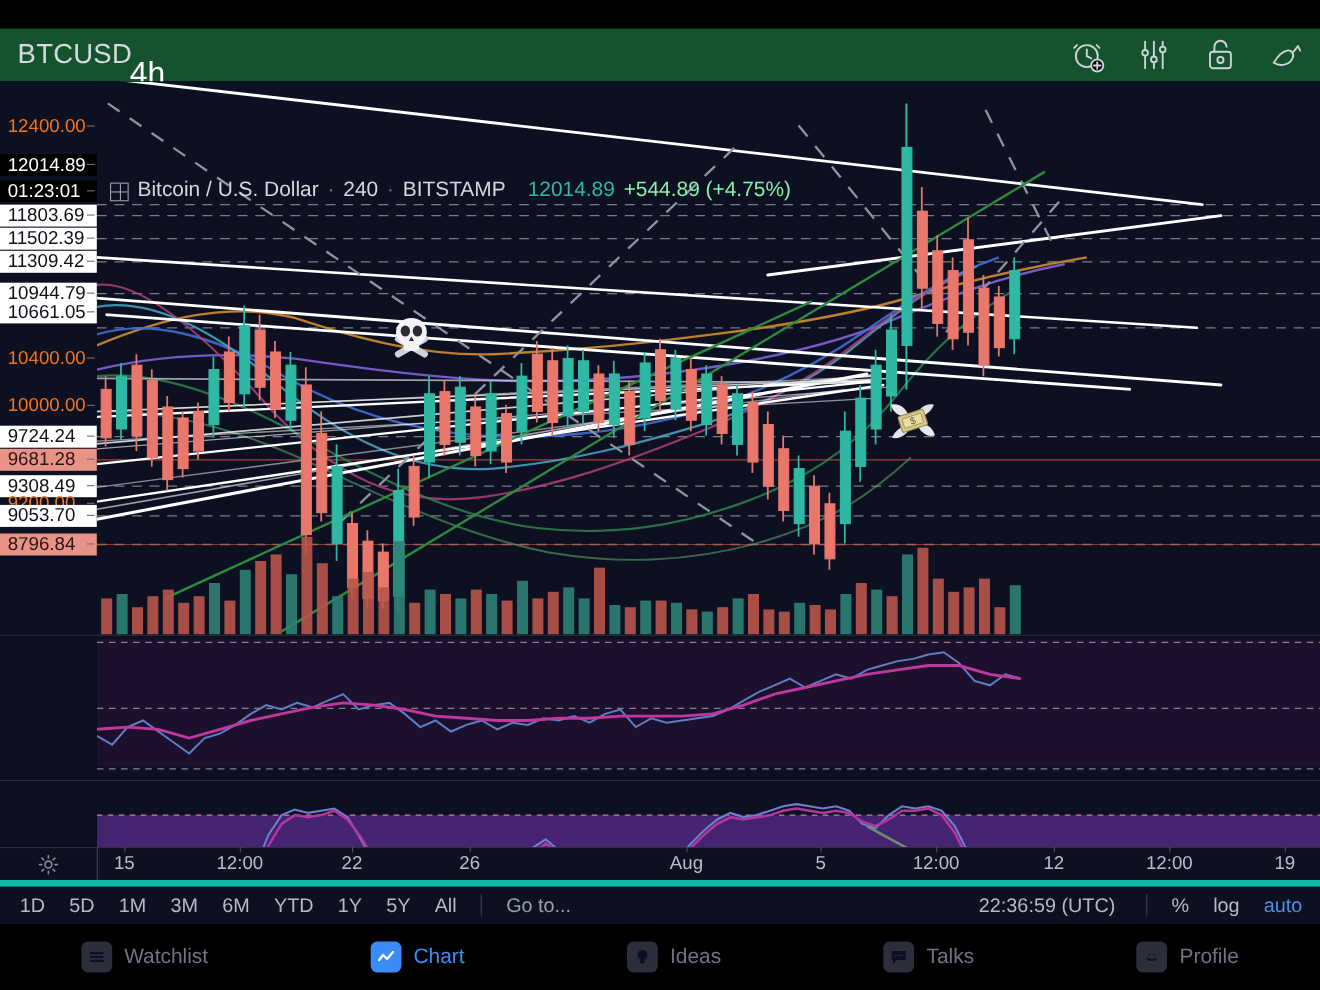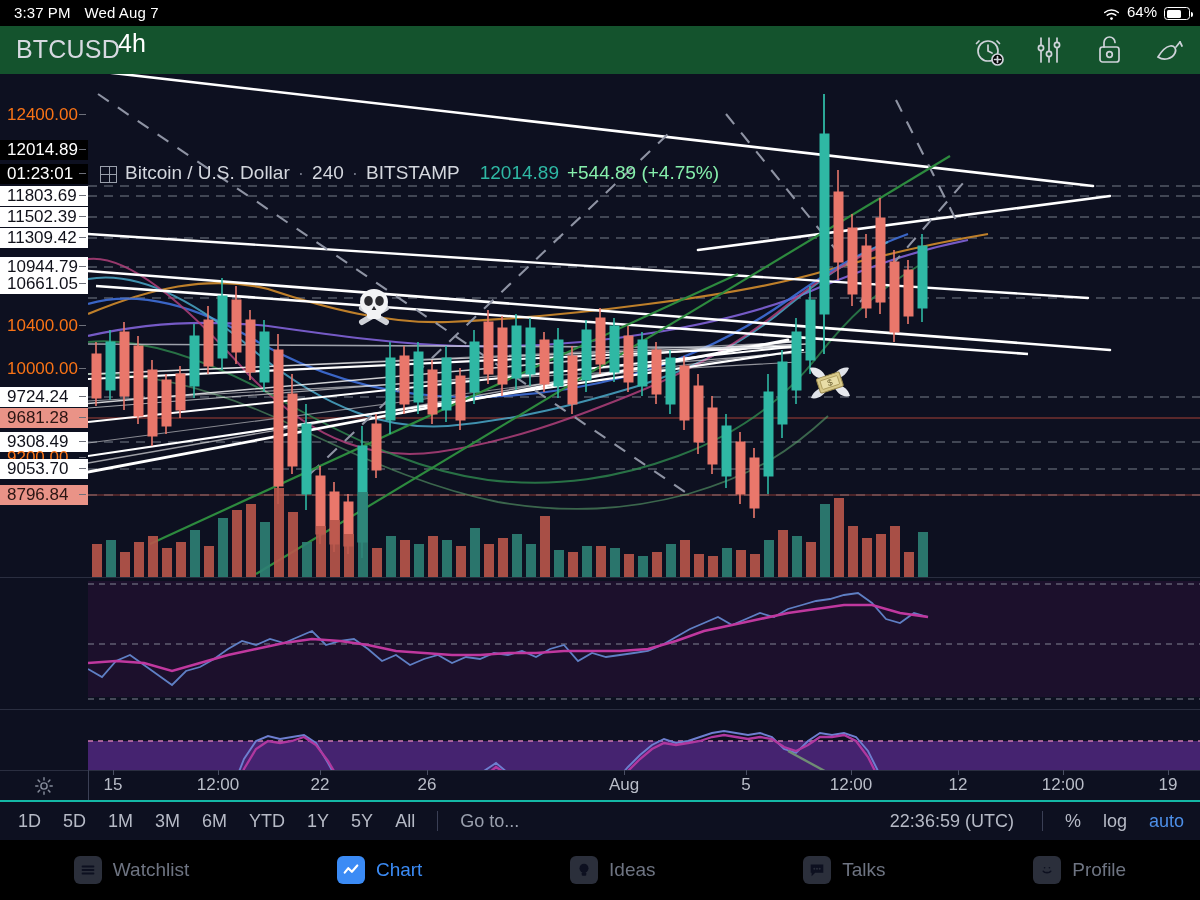--- a/index.html
+++ b/index.html
@@ -14,21 +14,21 @@
   #statusbar .sb-left { position:absolute; left:14px; top:4px; font-size:15px; letter-spacing:.1px; display:flex; gap:14px; }
   #statusbar .sb-right { position:absolute; right:10px; top:3px; display:flex; align-items:center; gap:7px; font-size:15px; }
   .wifi-icon { display:inline-block; width:17px; height:13px; position:relative; top:2px; }
   .batt { display:inline-block; width:26px; height:13px; border:1.5px solid #fff; border-radius:3.5px; position:relative; top:2px; }
   .batt::after { content:""; position:absolute; right:-4px; top:3.5px; width:2.5px; height:5px; background:#fff; border-radius:0 2px 2px 0; }
   .batt i { position:absolute; left:1.5px; top:1.5px; bottom:1.5px; width:62%; background:#fff; border-radius:1.5px; display:block; }
 
   
   #topbar { position:absolute; left:0; top:26px; width:1200px; height:48px; background:#14532d; }
   #topbar .sym { position:absolute; left:16px; top:9px; font-size:25px; color:#d6d9e0; letter-spacing:.2px; }
-  #topbar .tf  { position:absolute; left:118px; top:3px; font-size:25px; color:#fff; }
+  #topbar .tf  { position:absolute; left:118px; top:25px; font-size:29px; color:#fff; }
   #topbar .icons { position:absolute; right:14px; top:7px; display:flex; gap:26px; align-items:center; }
   #topbar .icons .ic { width:34px; height:34px; color:#cfd3da; }
 
   
   #chartwrap { position:absolute; left:0; top:74px; width:1200px; height:726px; background:#0d1020; }
   #priceaxis { position:absolute; left:0; top:0; width:88px; height:419px; background:#0d1020; z-index:6; }
   .plabel { position:absolute; left:0; height:20px; line-height:20px; font-size:17px; white-space:nowrap;
             padding-left:7px; width:88px; }
   .plabel.white { background:#ffffff; color:#10111a; }
   .plabel.dark  { background:transparent; color:#f97316; }
@@ -60,21 +60,21 @@
   
   #timeaxis { position:absolute; left:0; top:770px; width:1200px; height:30px; background:#0d1020; }
   #timeaxis .tsep { position:absolute; left:0; top:0; width:1200px; height:1px; background:#2a2e40; }
   #timeaxis .vdiv { position:absolute; left:88px; top:0; width:1px; height:30px; background:#3b4055; }
   #timeaxis .tl { position:absolute; top:5px; font-size:17px; color:#b9bdc8; transform:translateX(-50%); }
   #timeaxis .tick { position:absolute; top:0; width:1px; height:5px; background:#4a4f63; }
   .gear-icon { position:absolute; left:33px; top:5px; width:22px; height:22px; color:#848a99; }
 
   
   #ranges { position:absolute; left:0; top:800px; width:1200px; height:40px; background:#0d1020;
-            border-top:2px solid #14b8a6; display:flex; align-items:center; }
+            border-top:6px solid #14b8a6; display:flex; align-items:center; }
   #ranges .rng { font-size:18px; color:#b6bac6; margin-right:22px; }
   #ranges .rng:first-child { margin-left:18px; }
   #ranges .sep { width:1px; height:20px; background:#3a3f55; margin-right:22px; }
   #ranges .goto { font-size:18px; color:#9aa0ae; }
   #ranges .right { margin-left:auto; display:flex; align-items:center; margin-right:16px; }
   #ranges .right .clock { font-size:18px; color:#b6bac6; margin-right:28px; }
   #ranges .right .sep2 { width:1px; height:20px; background:#3a3f55; margin-right:22px; }
   #ranges .right .tg { font-size:18px; color:#b6bac6; margin-right:22px; }
   #ranges .right .tg.active { color:#4d8fe8; margin-right:0; }
 
@@ -85,41 +85,20 @@
   .tab.active { color:#3b8bf5; }
   .tab .tic { width:28px; height:28px; border-radius:6px; background:#2b2f3b; display:flex;
               align-items:center; justify-content:center; color:#0d1020; }
   .tab.active .tic { background:#3b8bf5; color:#fff; }
 </style>
 </head>
 <body>
 
 <div id="app">
 
-  <div id="statusbar">
-    <div class="sb-left">
-      <span>3:37 PM</span>
-      <span>Wed Aug 7</span>
-    </div>
-    <div class="sb-right">
-      <span class="wifi-icon">
-        <svg viewBox="0 0 20 15" width="17" height="13">
-            <g fill="none" stroke="#fff" stroke-width="1.7" stroke-linecap="round">
-          <path d="M2 5.2 A12 12 0 0 1 18 5.2"></path>
-              <path d="M5 8.3 A8 8 0 0 1 15 8.3"></path>
-            </g>
-          <circle cx="10" cy="12.3" r="1.6" fill="#fff"></circle>
-          </svg>
-      </span>
-      <span>64%</span>
-      <span class="batt">
-          <i></i>
-        </span>
-    </div>
-  </div>
 
   <div id="topbar">
     <span class="sym">BTCUSD</span>
     <span class="tf">4h</span>
     <div class="icons">
       <span class="ic">
         <svg viewBox="0 0 34 34" width="34" height="34" fill="none" stroke="#cfd3da" stroke-width="1.7" stroke-linecap="round">
           <circle cx="16" cy="18" r="10"></circle>
             <path d="M16 12v6l4 2"></path>
           <path d="M7 8 4.5 10.5M25 8l2.5 2.5"></path>

